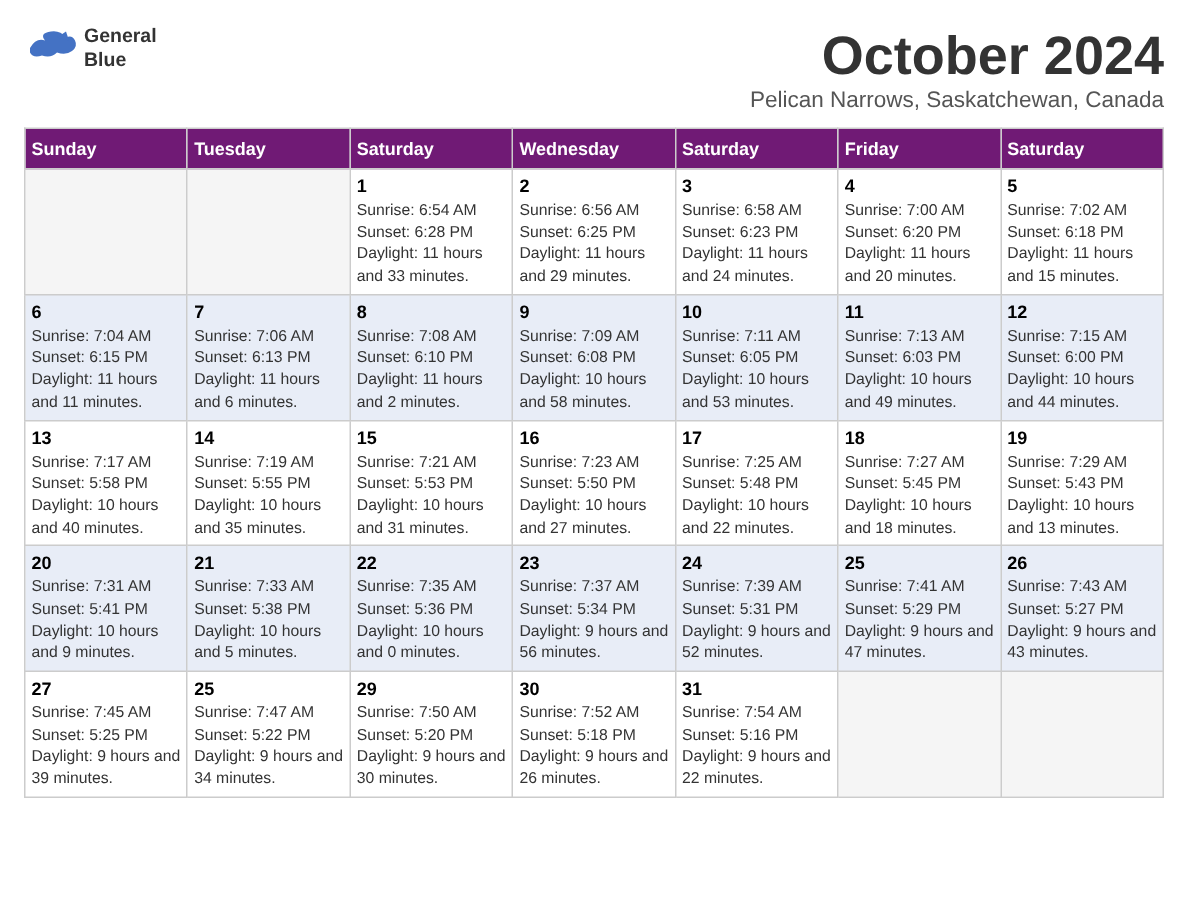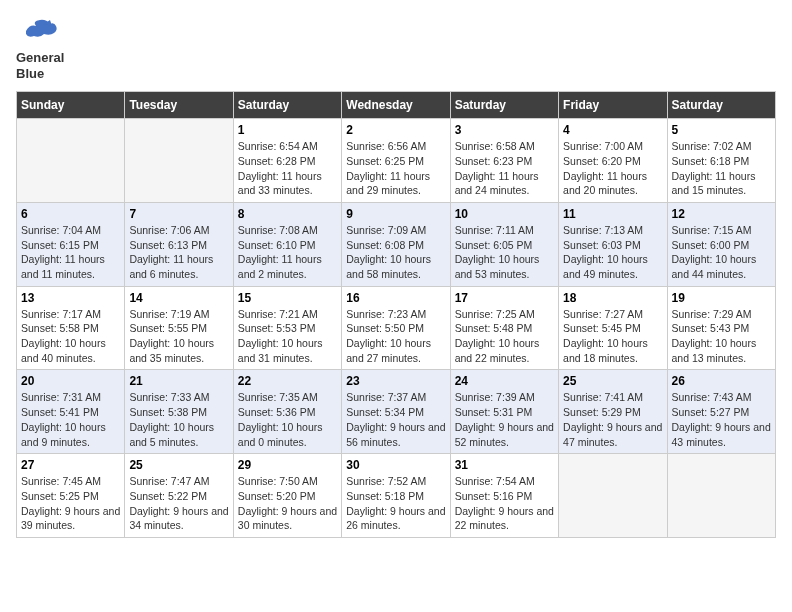--- a/index.html
+++ b/index.html
@@ -13,21 +13,20 @@
     .header {
       display: flex;
       justify-content: space-between;
       align-items: flex-start;
       margin-bottom: 10px;
     }
     .logo {
       display: flex;
       align-items: center;
       gap: 4px;
-      flex-direction: column;
     }
     .logo-text {
       font-size: 13px;
       font-weight: bold;
       color: #333;
       line-height: 1.2;
     }
     .logo-icon {
       width: 36px;
       height: 30px;
@@ -43,21 +42,21 @@
     .location {
       font-size: 15px;
       color: #555;
     }
     table {
       width: 100%;
       border-collapse: collapse;
       font-size: 11px;
     }
     thead tr th {
-      background-color: #404040;
+      background-color: #701a75;
       color: #fff;
       padding: 6px 4px;
       text-align: left;
       font-weight: bold;
       font-size: 12px;
       border: 1px solid #ccc;
     }
     tbody tr td {
       border: 1px solid #ccc;
       vertical-align: top;
@@ -94,20 +93,24 @@
     <svg class="logo-icon" viewBox="0 0 36 30" xmlns="http://www.w3.org/2000/svg">
       <rect x="0" y="0" width="36" height="30" fill="white"></rect>
       <path d="M4 15 Q8 8 14 10 Q10 5 18 4 Q24 3 28 8 Q32 6 34 10 Q36 14 32 17 Q28 20 22 18 Q18 22 12 20 Q6 22 4 18 Z" fill="#4472c4"></path>
       <path d="M22 8 L28 4 L30 10 Z" fill="#4472c4"></path>
     </svg>
     <div class="logo-text">
       <div>General</div>
       <div>Blue</div>
     </div>
   </div>
+  <div class="title-block">
+    <div class="month-title">October 2024</div>
+    <div class="location">Pelican Narrows, Saskatchewan, Canada</div>
+  </div>
 </div>
 
 <table>
   <thead>
     <tr>
     <th>Sunday</th>
         <th>Tuesday</th>
         <th>Saturday</th>
         <th>Wednesday</th>
         <th>Saturday</th>

